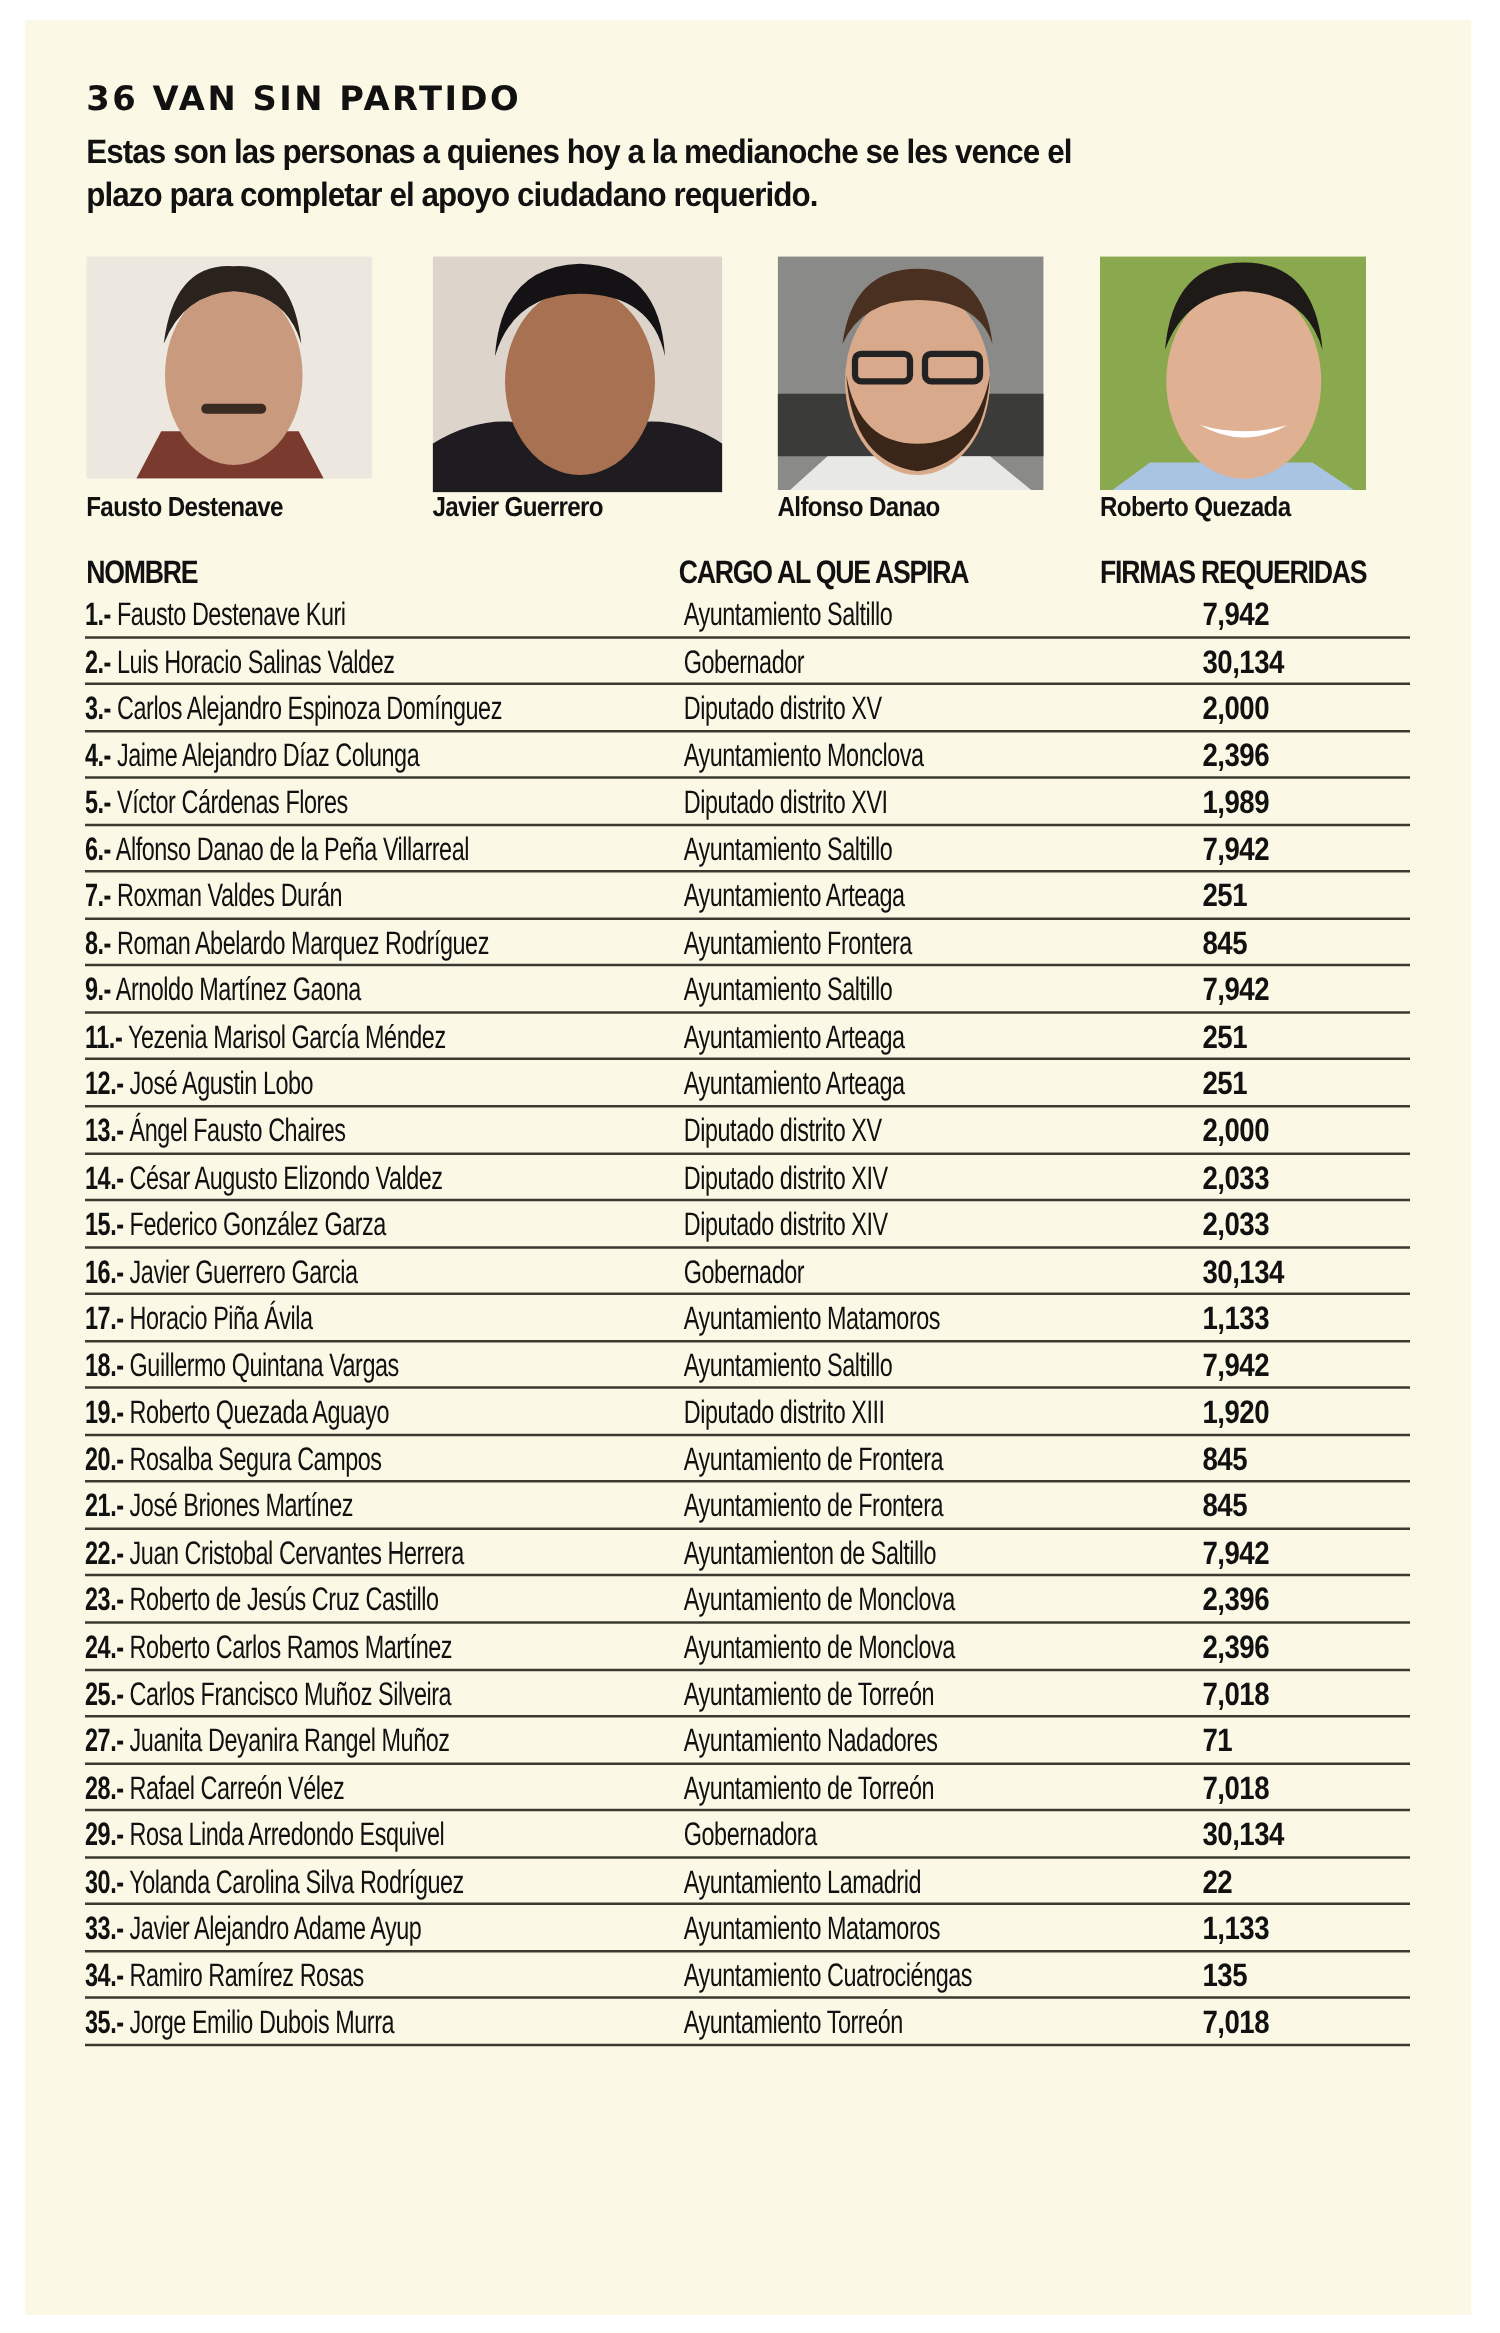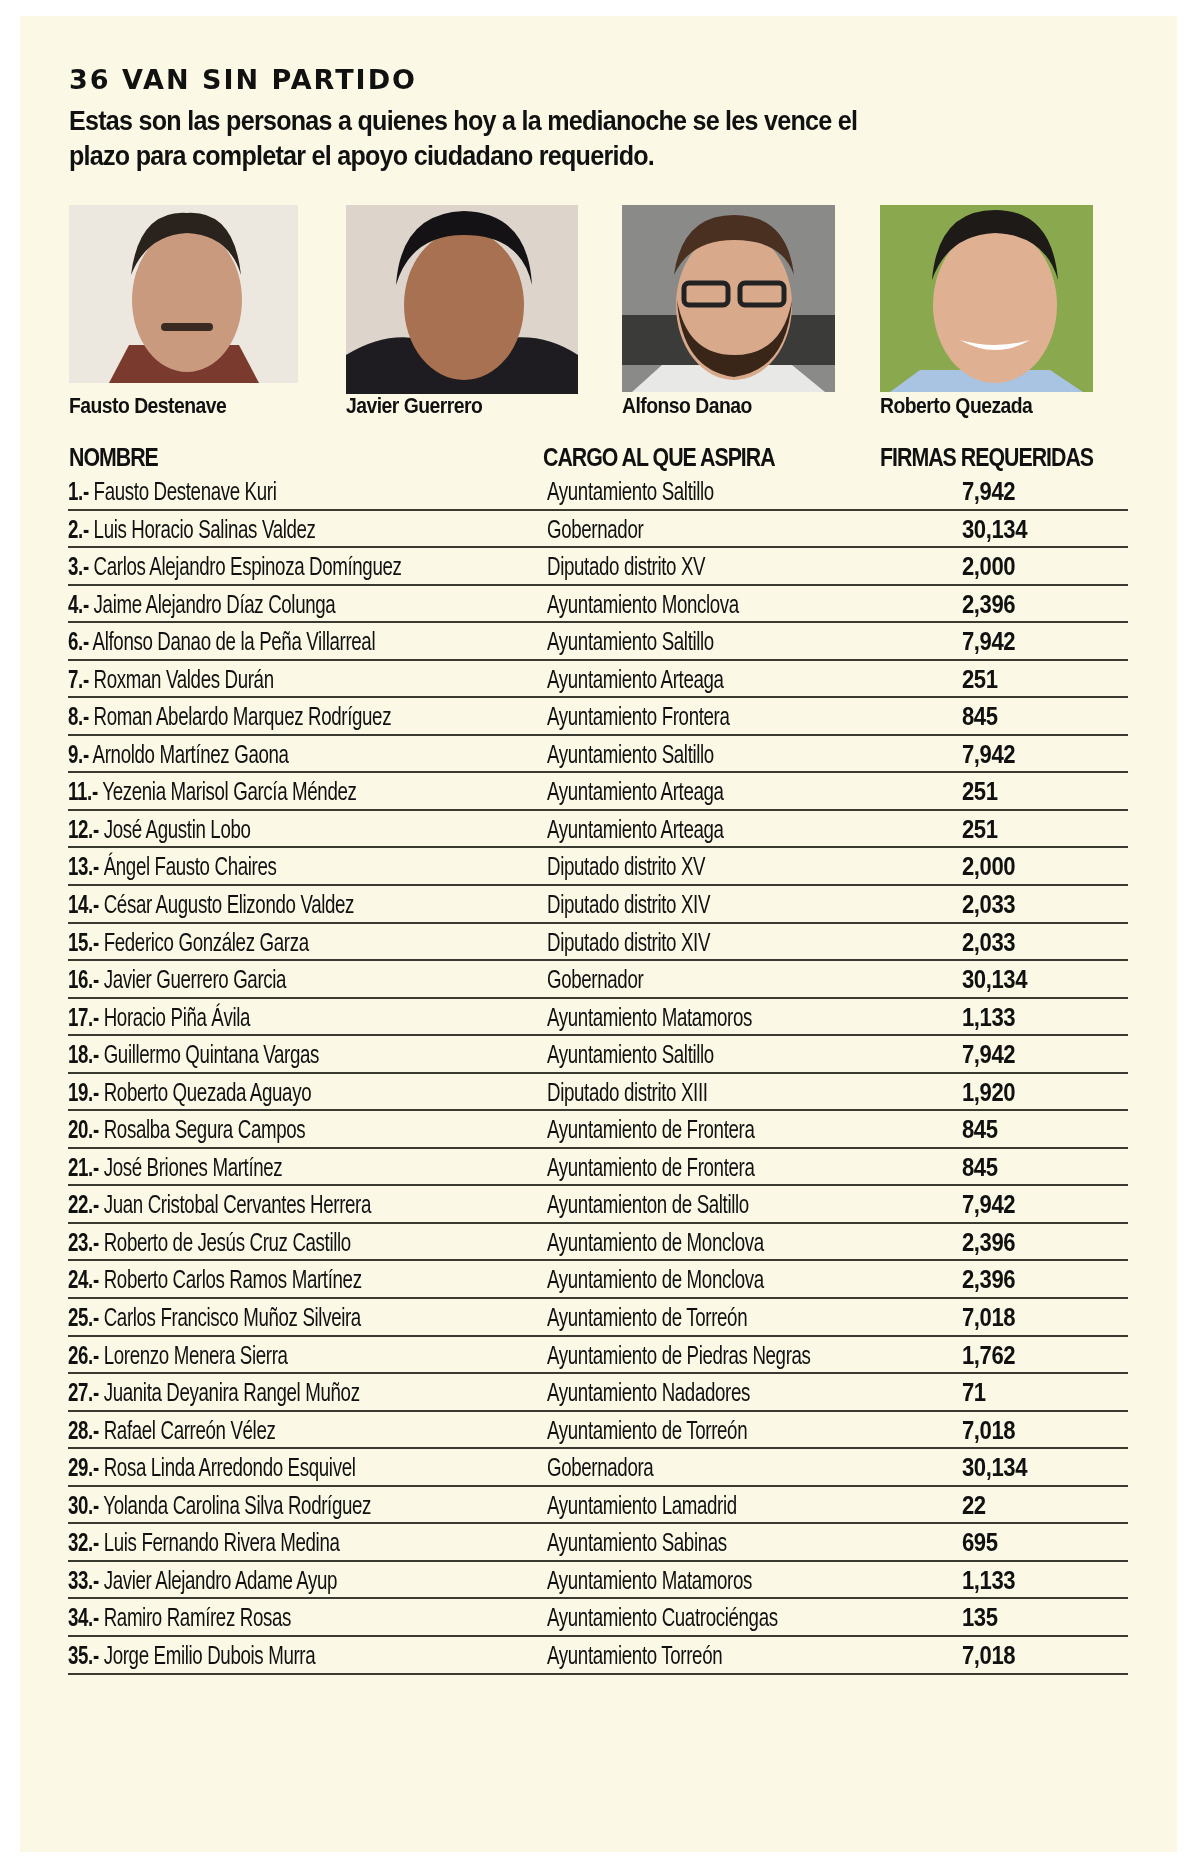--- a/index.html
+++ b/index.html
@@ -98,20 +98,25 @@
       <span class="cell name"><span class="num">3.-</span> <span>Carlos Alejandro Espinoza Domínguez</span></span>
       <span class="cell cargo">Diputado distrito XV</span>
       <span class="cell firmas">2,000</span>
     </div>
     <div class="row">
       <span class="cell name"><span class="num">4.-</span> <span>Jaime Alejandro Díaz Colunga</span></span>
       <span class="cell cargo">Ayuntamiento Monclova</span>
       <span class="cell firmas">2,396</span>
     </div>
     <div class="row">
+      <span class="cell name"><span class="num">5.-</span> <span>Víctor Cárdenas Flores</span></span>
+      <span class="cell cargo">Diputado distrito XVI</span>
+      <span class="cell firmas">1,989</span>
+    </div>
+    <div class="row">
       <span class="cell name"><span class="num">6.-</span> <span>Alfonso Danao de la Peña Villarreal</span></span>
       <span class="cell cargo">Ayuntamiento Saltillo</span>
       <span class="cell firmas">7,942</span>
     </div>
     <div class="row">
       <span class="cell name"><span class="num">7.-</span> <span>Roxman Valdes Durán</span></span>
       <span class="cell cargo">Ayuntamiento Arteaga</span>
       <span class="cell firmas">251</span>
     </div>
     <div class="row">
@@ -193,50 +198,40 @@
       <span class="cell name"><span class="num">24.-</span> <span>Roberto Carlos Ramos Martínez</span></span>
       <span class="cell cargo">Ayuntamiento de Monclova</span>
       <span class="cell firmas">2,396</span>
     </div>
     <div class="row">
       <span class="cell name"><span class="num">25.-</span> <span>Carlos Francisco Muñoz Silveira</span></span>
       <span class="cell cargo">Ayuntamiento de Torreón</span>
       <span class="cell firmas">7,018</span>
     </div>
     <div class="row">
-      <span class="cell name"><span class="num">26.-</span> <span>Lorenzo Menera Sierra</span></span>
-      <span class="cell cargo">Ayuntamiento de Piedras Negras</span>
-      <span class="cell firmas">1,762</span>
-    </div>
-    <div class="row">
       <span class="cell name"><span class="num">27.-</span> <span>Juanita Deyanira Rangel Muñoz</span></span>
       <span class="cell cargo">Ayuntamiento Nadadores</span>
       <span class="cell firmas">71</span>
     </div>
     <div class="row">
       <span class="cell name"><span class="num">28.-</span> <span>Rafael Carreón Vélez</span></span>
       <span class="cell cargo">Ayuntamiento de Torreón</span>
       <span class="cell firmas">7,018</span>
     </div>
     <div class="row">
       <span class="cell name"><span class="num">29.-</span> <span>Rosa Linda Arredondo Esquivel</span></span>
       <span class="cell cargo">Gobernadora</span>
       <span class="cell firmas">30,134</span>
     </div>
     <div class="row">
       <span class="cell name"><span class="num">30.-</span> <span>Yolanda Carolina Silva Rodríguez</span></span>
       <span class="cell cargo">Ayuntamiento Lamadrid</span>
       <span class="cell firmas">22</span>
     </div>
     <div class="row">
-      <span class="cell name"><span class="num">32.-</span> <span>Luis Fernando Rivera Medina</span></span>
-      <span class="cell cargo">Ayuntamiento Sabinas</span>
-      <span class="cell firmas">695</span>
-    </div>
-    <div class="row">
       <span class="cell name"><span class="num">33.-</span> <span>Javier Alejandro Adame Ayup</span></span>
       <span class="cell cargo">Ayuntamiento Matamoros</span>
       <span class="cell firmas">1,133</span>
     </div>
     <div class="row">
       <span class="cell name"><span class="num">34.-</span> <span>Ramiro Ramírez Rosas</span></span>
       <span class="cell cargo">Ayuntamiento Cuatrociéngas</span>
       <span class="cell firmas">135</span>
     </div>
     <div class="row">

